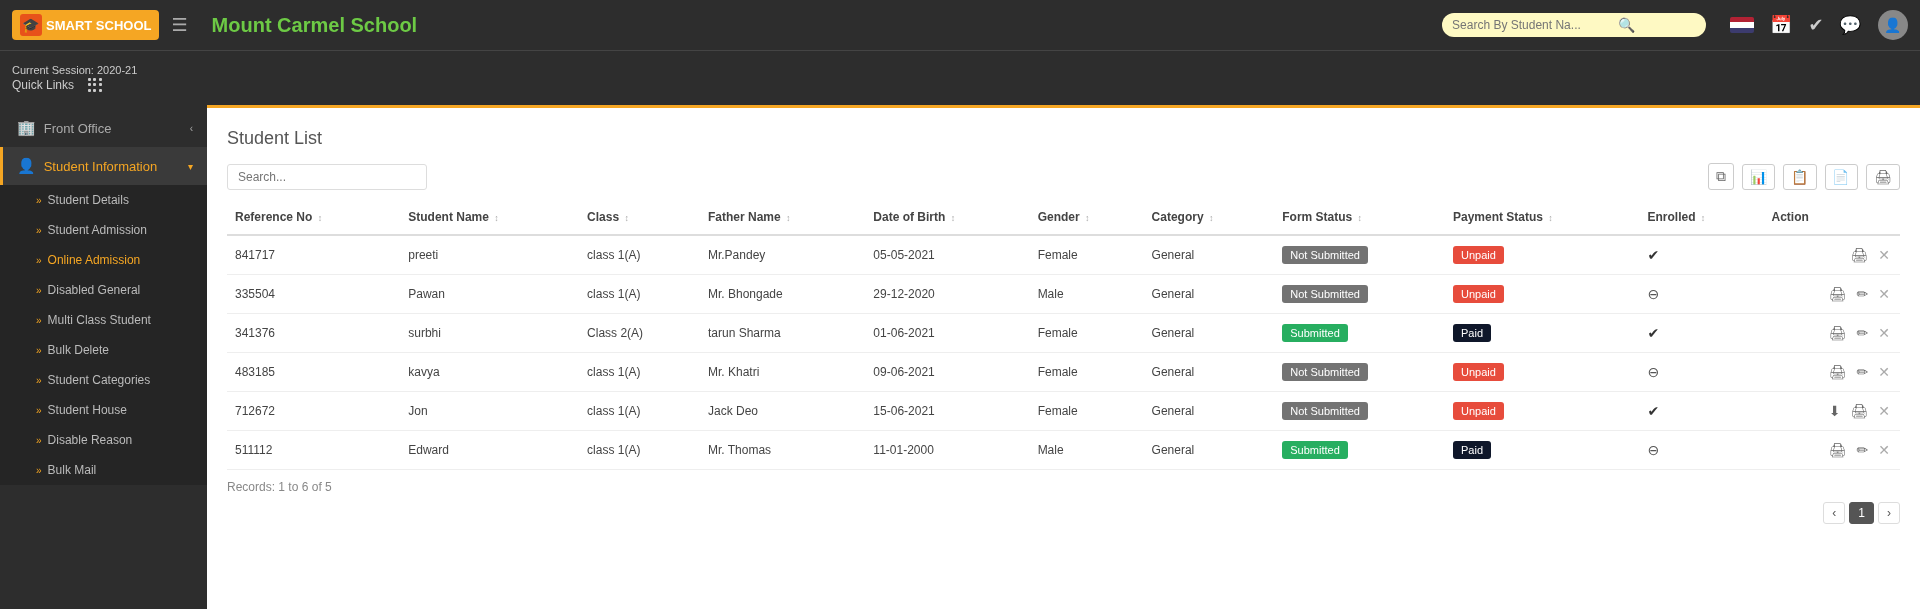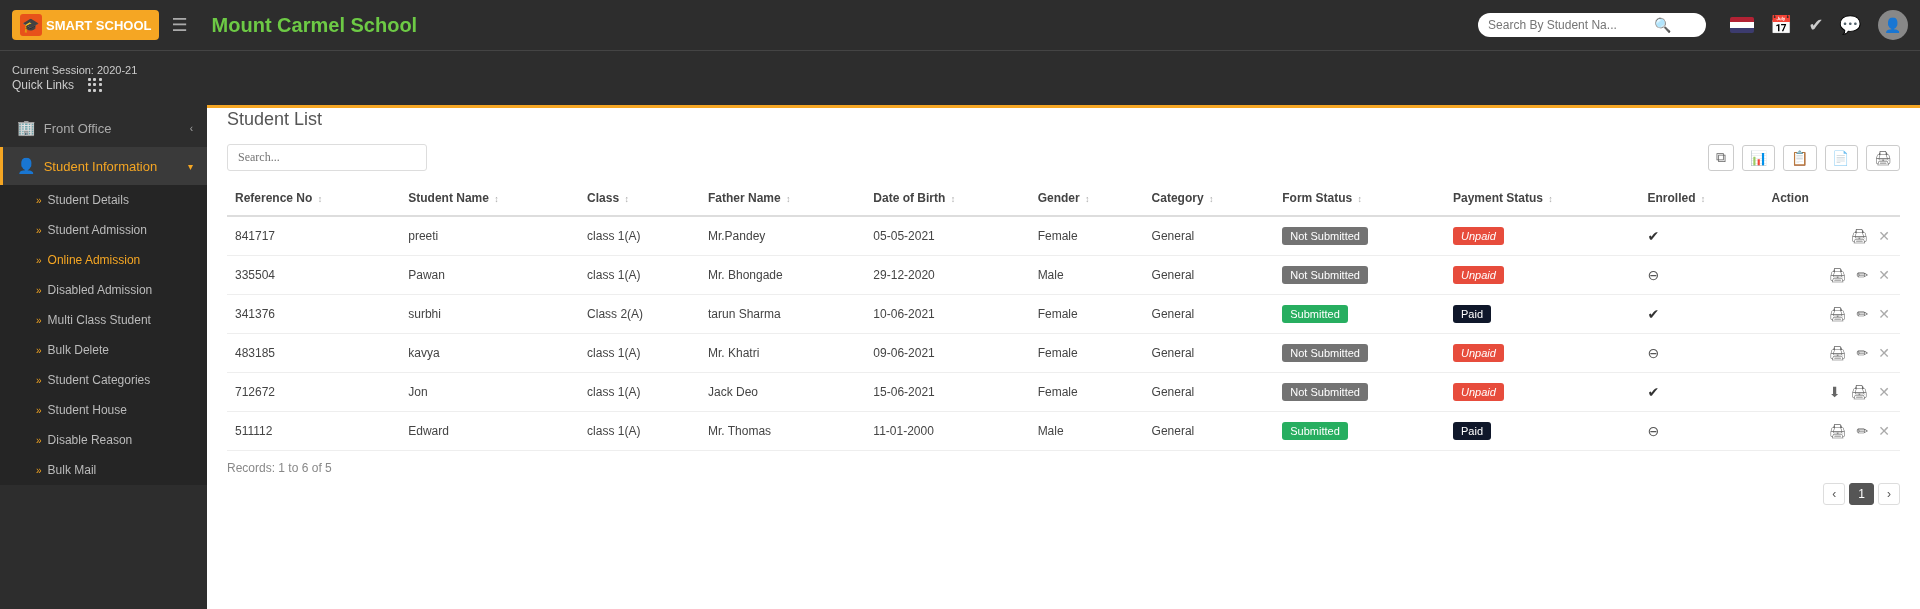--- a/index.html
+++ b/index.html
@@ -36,25 +36,25 @@
     .navbar-title {
       color: #6dca45;
       font-size: 20px;
       font-weight: 600;
       margin-left: 8px;
     }
     .navbar-spacer { flex: 1; }
     .search-bar {
       display: flex;
       align-items: center;
-      background: #ffffff;
+      background: #fef9c3;
       border-radius: 20px;
       padding: 4px 10px;
       gap: 6px;
-      width: 228px;
+      width: 264px;
     }
     .search-bar input {
       border: none;
       outline: none;
       font-size: 12px;
       width: 160px;
       background: transparent;
       color: #555;
     }
     .search-bar span { color: #888; font-size: 14px; }
@@ -156,21 +156,21 @@
 
     
     .content {
       flex: 1;
       overflow-y: auto;
       background: #fff;
       padding: 0;
       border-top: 3px solid #f5a623;
     }
     .content-inner {
-      padding: 1px 20px;
+      padding: 20px 20px;
     }
     .page-title {
       font-size: 18px;
       color: #555;
       font-weight: 400;
       margin-bottom: 14px;
     }
     .table-toolbar {
       display: flex;
       align-items: center;
@@ -178,21 +178,20 @@
       margin-bottom: 10px;
     }
     .table-search {
       border: 1px solid #ddd;
       border-radius: 3px;
       padding: 5px 10px;
       font-size: 12px;
       color: #aaa;
       width: 200px;
       outline: none;
-      font-family: Liberation Serif, serif;
     }
     .table-actions {
       display: flex;
       gap: 8px;
       align-items: center;
     }
     .table-action-btn {
       background: none;
       border: 1px solid #ccc;
       border-radius: 3px;
@@ -231,21 +230,21 @@
     .badge {
       display: inline-block;
       padding: 3px 8px;
       border-radius: 3px;
       font-size: 11px;
       font-weight: 500;
       color: #fff;
     }
     .badge-danger { background: #737373; }
     .badge-success { background: #27ae60; }
-    .badge-unpaid { background: #e74c3c; font-style: italic; }
+    .badge-unpaid { background: #e74c3c; }
     .badge-paid { background: #0f172a; }
 
     .enrolled-check { color: #333; font-size: 14px; }
     .enrolled-block { color: #555; font-size: 14px; }
 
     .row-actions {
       display: flex;
       gap: 6px;
       align-items: center;
       justify-content: flex-end;
@@ -354,21 +353,21 @@
       <div class="sidebar-submenu-item">
         <span class="arrow">»</span>
         <span>Student Admission</span>
       </div>
       <div class="sidebar-submenu-item active">
         <span class="arrow">»</span>
         <span>Online Admission</span>
       </div>
       <div class="sidebar-submenu-item">
         <span class="arrow">»</span>
-        <span>Disabled Admission</span>
+        <span>Disabled General</span>
       </div>
       <div class="sidebar-submenu-item">
         <span class="arrow">»</span>
         <span>Multi Class Student</span>
       </div>
       <div class="sidebar-submenu-item">
         <span class="arrow">»</span>
         <span>Bulk Delete</span>
       </div>
       <div class="sidebar-submenu-item">
@@ -457,21 +456,21 @@
                   <button class="row-action-btn" title="Edit">✏</button>
                   <button class="row-action-btn delete" title="Delete">✕</button>
                 </div>
               </td>
   </tr>
             <tr>
     <td>341376</td>
     <td>surbhi</td>
     <td>Class 2(A)</td>
     <td>tarun Sharma</td>
-    <td>10-06-2021</td>
+    <td>01-06-2021</td>
     <td>Female</td>
     <td>General</td>
     <td><span class="badge badge-success">Submitted</span></td>
     <td><span class="badge badge-paid">Paid</span></td>
     <td><span class="enrolled-check">✔</span></td>
     <td>
                 <div class="row-actions">
                   <button class="row-action-btn" title="Print">🖨</button>
                   <button class="row-action-btn" title="Edit">✏</button>
                   <button class="row-action-btn delete" title="Delete">✕</button>

